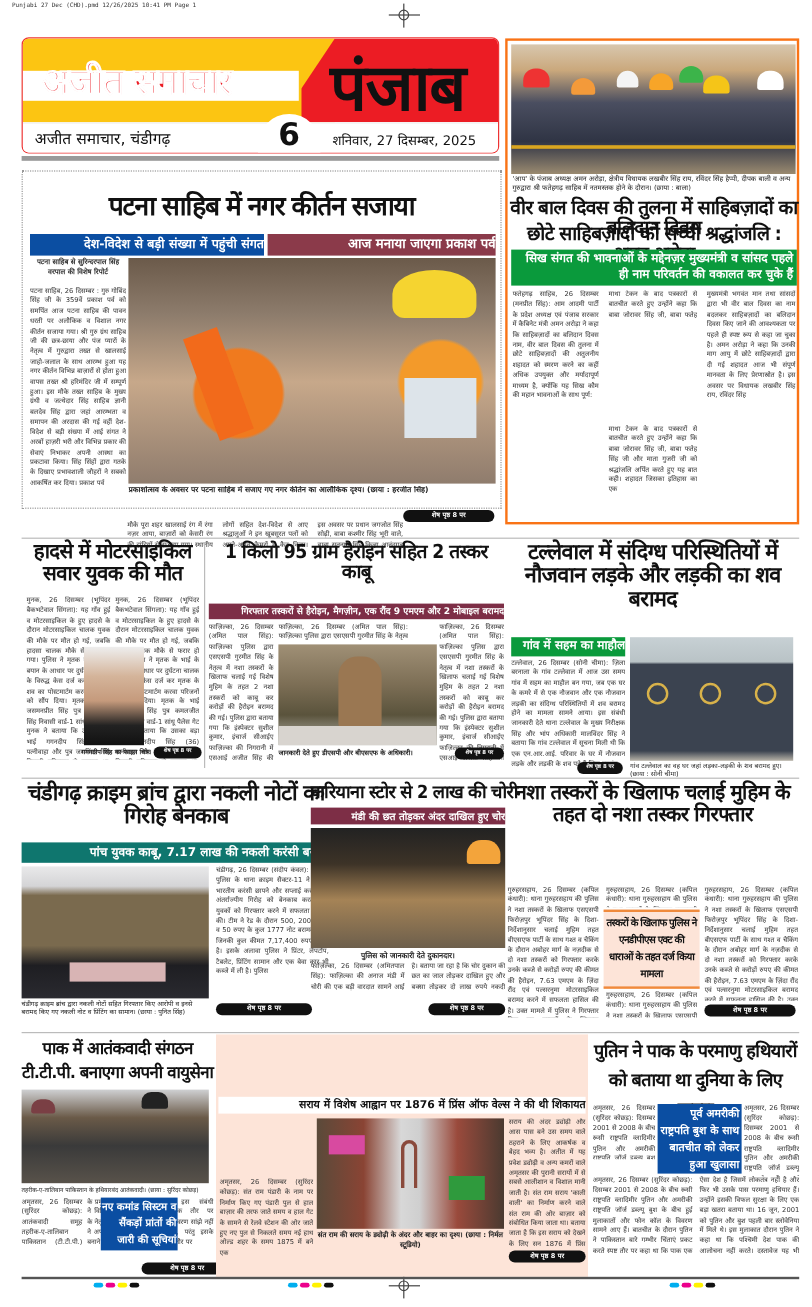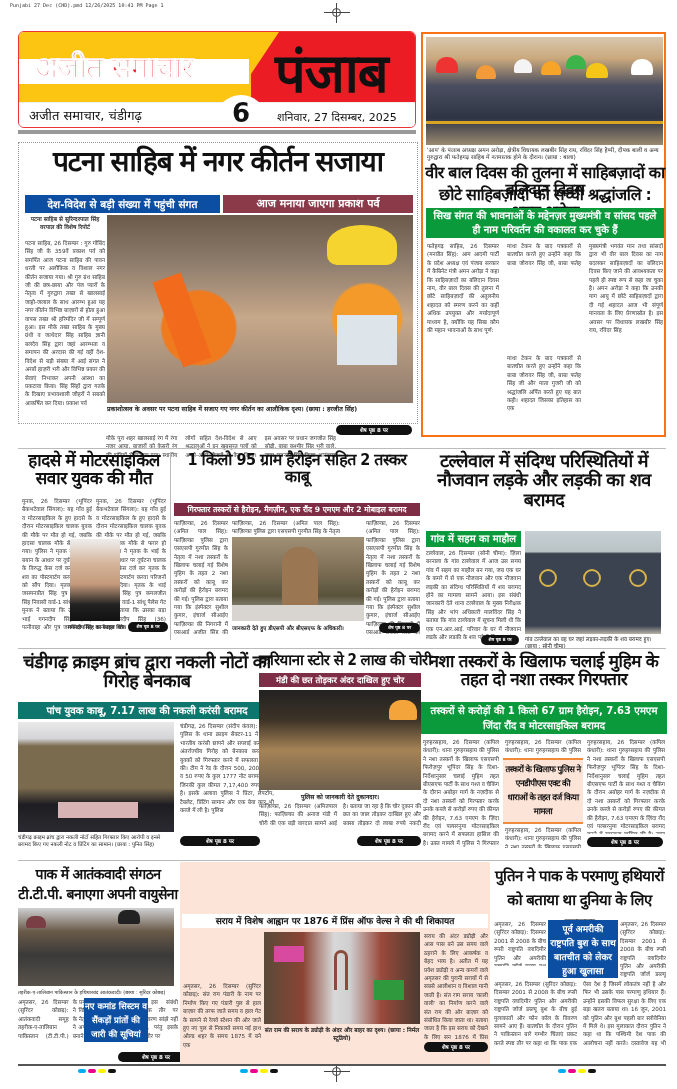--- a/index.html
+++ b/index.html
@@ -21,21 +21,21 @@
 .mast-bottom{left:0;top:70px;width:100%;height:27px;background:#fff;border-top:1px solid #eee}
 .mast-city{left:10px;top:74px;font-size:13px;color:#111}
 .mast-pagenum{left:196px;top:63px;width:52px;height:34px;border-radius:26px 26px 0 0;background:#fff;text-align:center;font-size:26px;font-weight:bold;line-height:36px}
 .mast-date{left:258px;top:77px;font-size:11px}
 .mast-shadow{left:18px;top:130px;width:398px;height:4px;background:#999}
 
 .photo{overflow:hidden}
 .caption{font-size:6.5px;line-height:8px;color:#222;font-weight:bold}
 .body-text{font-size:5.6px;line-height:8.4px;color:#333;text-align:justify}
 .headline{font-family:"DejaVu Sans Condensed","DejaVu Sans",sans-serif;font-weight:bold;color:#111;text-align:center;line-height:1.08;letter-spacing:-0.5px}
-.band{color:#fff;font-weight:bold;text-align:center;white-space:nowrap;overflow:hidden}
+.band{color:#fff;font-weight:bold;text-align:right;white-space:nowrap;overflow:hidden}
 .more-btn{height:10px;border-radius:5px;background:#111;color:#fff;font-size:5.5px;text-align:center;line-height:10px;font-weight:bold}
 .dotted-box{border:1px dotted #999}
 
 .vline{width:1px;background:#bbb}
 .hline{height:1px;background:#bbb}
 .reg-dots span{display:inline-block;width:8px;height:4px;border-radius:2px;margin-right:2px}
 </style>
 </head>
 <body>
 
@@ -75,21 +75,21 @@
   <div class="abs headline" style="left:2px;top:130px;width:240px;font-size:16px">वीर बाल दिवस की तुलना में साहिबज़ादों का बलिदान दिवस</div>
   <div class="abs headline" style="left:2px;top:152px;width:240px;font-size:16px">छोटे साहिबज़ादों को सच्ची श्रद्धांजलि : अमन अरोड़ा</div>
   <div class="abs band" style="left:3px;top:174px;width:238px;height:30px;background:#0a9a3c;font-size:10px;line-height:14px;white-space:normal;padding:1px 3px">सिख संगत की भावनाओं के मद्देनज़र मुख्यमंत्री व सांसद पहले ही नाम परिवर्तन की वकालत कर चुके हैं</div>
   <div class="abs body-text" style="left:4px;top:208px;width:72px;height:198px;overflow:hidden">फतेहगढ़ साहिब, 26 दिसम्बर (मनप्रीत सिंह): आम आदमी पार्टी के प्रदेश अध्यक्ष एवं पंजाब सरकार में कैबिनेट मंत्री अमन अरोड़ा ने कहा कि साहिबज़ादों का बलिदान दिवस नाम, वीर बाल दिवस की तुलना में छोटे साहिबज़ादों की अतुलनीय शहादत को स्मरण करने का कहीं अधिक उपयुक्त और मर्यादापूर्ण माध्यम है, क्योंकि यह सिख कौम की महान भावनाओं के साथ पूर्ण:</div>
   <div class="abs body-text" style="left:84px;top:208px;width:74px;height:24px;overflow:hidden">माथा टेकन के बाद पत्रकारों से बातचीत करते हुए उन्होंने कहा कि बाबा जोरावर सिंह जी, बाबा फतेह सिंह जी और माता गुजरी जी को श्रद्धांजलि अर्पित करते हुए यह बात कही। शहादत जिसका इतिहास का एक</div>
   <div class="abs body-text" style="left:166px;top:208px;width:74px;height:198px;overflow:hidden">मुख्यमंत्री भगवंत मान तथा सांसदों द्वारा भी वीर बाल दिवस का नाम बदलकर साहिबज़ादों का बलिदान दिवस किए जाने की आवश्यकता पर पहले ही स्पष्ट रूप से कहा जा चुका है। अमन अरोड़ा ने कहा कि उनकी माग आयु में छोटे साहिबज़ादों द्वारा दी गई शहादत आज भी संपूर्ण मानवता के लिए प्रेरणास्रोत है। इस अवसर पर विधायक लखबीर सिंह राय, रविंदर सिंह</div>
   <div class="abs body-text" style="left:84px;top:320px;width:74px;height:60px;overflow:hidden">माथा टेकन के बाद पत्रकारों से बातचीत करते हुए उन्होंने कहा कि बाबा जोरावर सिंह जी, बाबा फतेह सिंह जी और माता गुजरी जी को श्रद्धांजलि अर्पित करते हुए यह बात कही। शहादत जिसका इतिहास का एक</div>
 </div>
 
 <div class="abs dotted-box" style="left:18px;top:142px;width:400px;height:282px">
-  <div class="abs headline" style="left:2px;top:4px;width:394px;font-size:28px;letter-spacing:-1px">पटना साहिब में नगर कीर्तन सजाया</div>
+  <div class="abs headline" style="left:2px;top:18px;width:394px;font-size:22px;letter-spacing:-1px">पटना साहिब में नगर कीर्तन सजाया</div>
   <div class="abs band" style="left:6px;top:52px;width:195px;height:18px;background:#0b4ea2;font-size:10.5px;line-height:18px">देश-विदेश से बड़ी संख्या में पहुंची संगत</div>
   <div class="abs band" style="left:204px;top:52px;width:190px;height:18px;background:#8b3a4a;font-size:11px;line-height:18px">आज मनाया जाएगा प्रकाश पर्व</div>
   <div class="abs body-text" style="left:6px;top:72px;width:80px;text-align:center;font-weight:bold;font-size:5.8px">पटना साहिब से सुरिन्दरपाल सिंह वरपाल की विशेष रिपोर्ट</div>
   <div class="abs body-text" style="left:6px;top:96px;width:80px;height:176px;overflow:hidden">पटना साहिब, 26 दिसम्बर : गुरु गोबिंद सिंह जी के 359वें प्रकाश पर्व को समर्पित आज पटना साहिब की पावन धरती पर अलौकिक व विशाल नगर कीर्तन सजाया गया। श्री गुरु ग्रंथ साहिब जी की छत्र-छाया और पंज प्यारों के नेतृत्व में गुरुद्वारा तख्त से खालसाई जाहो-जलाल के साथ आरम्भ हुआ यह नगर कीर्तन विभिन्न बाज़ारों से होता हुआ वापस तख्त श्री हरिमंदिर जी में सम्पूर्ण हुआ। इस मौके तख्त साहिब के मुख्य ग्रंथी व जत्थेदार सिंह साहिब ज्ञानी बलदेव सिंह द्वारा जहां आरम्भता व समापन की अरदास की गई वहीं देश-विदेश से बड़ी संख्या में आई संगत ने अरबों हाज़री भरी और विभिन्न प्रकार की सेवाएं निभाकर अपनी आस्था का प्रकटावा किया। सिंह सिंहों द्वारा गतके के दिखाए प्रभावशाली जौहरों ने सबको आकर्षित कर दिया। प्रकाश पर्व</div>
   <div class="abs photo" style="left:88px;top:72px;width:306px;height:188px;background:radial-gradient(circle at 85% 55%,#f39a2a 0 12%,transparent 13%),radial-gradient(circle at 30% 60%,#f07a1e 0 15%,transparent 16%),linear-gradient(180deg,#6b5a4a 0%,#8d7c6c 25%,#c7a88a 55%,#8f7c6d 100%)">
     <div class="abs" style="left:60px;top:60px;width:30px;height:90px;background:#f26a1b;transform:rotate(-20deg)"></div>
     <div class="abs" style="left:220px;top:10px;width:70px;height:40px;background:#f5d430;border-radius:50% 50% 10px 10px"></div>
     <div class="abs" style="left:230px;top:100px;width:60px;height:50px;background:#dde4ea"></div>
   </div>
   <div class="abs caption" style="left:88px;top:262px;width:306px;font-size:6.3px;white-space:nowrap;overflow:hidden">प्रकाशोत्सव के अवसर पर पटना साहिब में सजाए गए नगर कीर्तन का आलौकिक दृश्य। (छाया : हरजीत सिंह)</div>
@@ -155,21 +155,20 @@
   <div class="abs photo" style="left:0;top:40px;width:162px;height:100px;background:linear-gradient(180deg,#222 0%,#3d3327 30%,#a58356 60%,#6d5f4c 100%)">
     <div class="abs" style="left:130px;top:10px;width:28px;height:20px;background:#f3a43b;border-radius:12px 12px 2px 2px"></div>
   </div>
   <div class="abs caption" style="left:0;top:143px;width:162px;text-align:center;font-size:6.2px">पुलिस को जानकारी देते दुकानदार।</div>
   <div class="abs body-text" style="left:0;top:152px;width:162px;height:32px;overflow:hidden;column-count:2;column-gap:6px">फाज़िल्का, 26 दिसम्बर (अमितपाल सिंह): फाज़िल्का की अनाज मंडी में चोरी की एक बड़ी वारदात सामने आई है। बताया जा रहा है कि चोर दुकान की छत का जाल तोड़कर दाखिल हुए और बक्सा तोड़कर दो लाख रुपये नकदी चोरी कर ली। दुकानदार के अनुसार इन पैसों से व्यापारियों का भुगतान किया जाना था परंतु चोर इन्हें लेकर भाग गए। मौके पर पहुंची पुलिस ने जांच शुरू कर दी है।</div>
   <div class="abs more-btn" style="left:98px;top:186px;width:64px">शेष पृष्ठ 8 पर</div>
 </div>
 
 <div class="abs" style="left:421px;top:650px;width:246px;height:200px">
   <div class="abs headline" style="left:0;top:2px;width:246px;font-size:17px">नशा तस्करों के खिलाफ चलाई मुहिम के तहत दो नशा तस्कर गिरफ्तार</div>
-  <div class="abs band" style="left:0;top:52px;width:246px;height:32px;background:#0a9a3c;font-size:10px;line-height:15px;white-space:normal;padding-top:1px">तस्करों से करोड़ों की 1 किलो 67 ग्राम हैरोइन, 7.63 एमएम जिंदा रौंद व मोटरसाइकिल बरामद</div>
   <div class="abs body-text" style="left:2px;top:88px;width:76px;height:110px;overflow:hidden">गुरुहरसहाय, 26 दिसम्बर (कपिल कंधारी): थाना गुरुहरसहाय की पुलिस ने नशा तस्करों के खिलाफ एसएसपी फिरोज़पुर भूपिंदर सिंह के दिशा-निर्देशानुसार चलाई मुहिम तहत बीएसएफ पार्टी के साथ गश्त व चैकिंग के दौरान अबोहर मार्ग के नज़दीक से दो नशा तस्करों को गिरफ्तार करके उनके कब्जे से करोड़ों रुपए की कीमत की हैरोइन, 7.63 एमएम के ज़िंदा रौंद एवं पल्सरनुमा मोटरसाइकिल बरामद करने में सफलता हासिल की है। उक्त मामले में पुलिस ने गिरफ्तार किए गए तस्करों के खिलाफ एनडीपीएस एक्ट की धाराओं तहत मामला दर्ज किया है। जानकारी देते हुए थाना गुरुहरसहाय के एसएचओ गुरजंट सिंह ने बताया कि उन्होंने बीते दिन पुलिस एवं बीएसएफ पार्टी के साथ गश्त व चैकिंग के दौरान गांव मामू वाला, पट्टी अबोहर सिंह, गो बहाव पीर सिंह वाला से कुछ दूरी पर पट्टी अबोहर सिंह वाला से 500 किलो मीटर आगे मुहब्बत सड़क के किनारे खेतों में दो नौजवानों को खड़े देखा, जब पुलिस ने उनको पकड़ा तो उनसे बरामदगी की गई।</div>
   <div class="abs body-text" style="left:84px;top:88px;width:76px;height:18px;overflow:hidden">गुरुहरसहाय, 26 दिसम्बर (कपिल कंधारी): थाना गुरुहरसहाय की पुलिस ने नशा तस्करों के खिलाफ एसएसपी फिरोज़पुर भूपिंदर सिंह के दिशा-निर्देशानुसार चलाई मुहिम तहत बीएसएफ पार्टी के साथ गश्त व चैकिंग के दौरान अबोहर मार्ग के नज़दीक से दो नशा तस्करों को गिरफ्तार करके उनके कब्जे से करोड़ों रुपए की कीमत की हैरोइन, 7.63 एमएम के ज़िंदा रौंद एवं पल्सरनुमा मोटरसाइकिल बरामद करने में सफलता हासिल की है। उक्त मामले में पुलिस ने गिरफ्तार किए गए तस्करों के खिलाफ एनडीपीएस एक्ट की धाराओं तहत मामला दर्ज किया है। जानकारी देते हुए थाना गुरुहरसहाय के एसएचओ गुरजंट सिंह ने बताया कि उन्होंने बीते दिन पुलिस एवं बीएसएफ पार्टी के साथ गश्त व चैकिंग के दौरान गांव मामू वाला, पट्टी अबोहर सिंह, गो बहाव पीर सिंह वाला से कुछ दूरी पर पट्टी अबोहर सिंह वाला से 500 किलो मीटर आगे मुहब्बत सड़क के किनारे खेतों में दो नौजवानों को खड़े देखा, जब पुलिस ने उनको पकड़ा तो उनसे बरामदगी की गई।</div>
   <div class="abs" style="left:82px;top:108px;width:80px;height:66px;background:#fde4d8;border-top:2px solid #f08a3c;border-bottom:2px solid #f08a3c">
     <div class="headline" style="font-size:8.4px;line-height:14px;padding:2px">तस्करों के खिलाफ पुलिस ने एनडीपीएस एक्ट की धाराओं के तहत दर्ज किया मामला</div>
   </div>
   <div class="abs body-text" style="left:84px;top:176px;width:76px;height:22px;overflow:hidden">गुरुहरसहाय, 26 दिसम्बर (कपिल कंधारी): थाना गुरुहरसहाय की पुलिस ने नशा तस्करों के खिलाफ एसएसपी फिरोज़पुर भूपिंदर सिंह के दिशा-निर्देशानुसार चलाई मुहिम तहत बीएसएफ पार्टी के साथ गश्त व चैकिंग के दौरान अबोहर मार्ग के नज़दीक से दो नशा तस्करों को गिरफ्तार करके उनके कब्जे से करोड़ों रुपए की कीमत की हैरोइन, 7.63 एमएम के ज़िंदा रौंद एवं पल्सरनुमा मोटरसाइकिल बरामद करने में सफलता हासिल की है। उक्त मामले में पुलिस ने गिरफ्तार किए गए तस्करों के खिलाफ एनडीपीएस एक्ट की धाराओं तहत मामला दर्ज किया है। जानकारी देते हुए थाना गुरुहरसहाय के एसएचओ गुरजंट सिंह ने बताया कि उन्होंने बीते दिन पुलिस एवं बीएसएफ पार्टी के साथ गश्त व चैकिंग के दौरान गांव मामू वाला, पट्टी अबोहर सिंह, गो बहाव पीर सिंह वाला से कुछ दूरी पर पट्टी अबोहर सिंह वाला से 500 किलो मीटर आगे मुहब्बत सड़क के किनारे खेतों में दो नौजवानों को खड़े देखा, जब पुलिस ने उनको पकड़ा तो उनसे बरामदगी की गई।</div>
   <div class="abs body-text" style="left:166px;top:88px;width:78px;height:96px;overflow:hidden">गुरुहरसहाय, 26 दिसम्बर (कपिल कंधारी): थाना गुरुहरसहाय की पुलिस ने नशा तस्करों के खिलाफ एसएसपी फिरोज़पुर भूपिंदर सिंह के दिशा-निर्देशानुसार चलाई मुहिम तहत बीएसएफ पार्टी के साथ गश्त व चैकिंग के दौरान अबोहर मार्ग के नज़दीक से दो नशा तस्करों को गिरफ्तार करके उनके कब्जे से करोड़ों रुपए की कीमत की हैरोइन, 7.63 एमएम के ज़िंदा रौंद एवं पल्सरनुमा मोटरसाइकिल बरामद करने में सफलता हासिल की है। उक्त मामले में पुलिस ने गिरफ्तार किए गए तस्करों के खिलाफ एनडीपीएस एक्ट की धाराओं तहत मामला दर्ज किया है। जानकारी देते हुए थाना गुरुहरसहाय के एसएचओ गुरजंट सिंह ने बताया कि उन्होंने बीते दिन पुलिस एवं बीएसएफ पार्टी के साथ गश्त व चैकिंग के दौरान गांव मामू वाला, पट्टी अबोहर सिंह, गो बहाव पीर सिंह वाला से कुछ दूरी पर पट्टी अबोहर सिंह वाला से 500 किलो मीटर आगे मुहब्बत सड़क के किनारे खेतों में दो नौजवानों को खड़े देखा, जब पुलिस ने उनको पकड़ा तो उनसे बरामदगी की गई।</div>
   <div class="abs more-btn" style="left:166px;top:187px;width:76px">शेष पृष्ठ 8 पर</div>
 </div>
 

